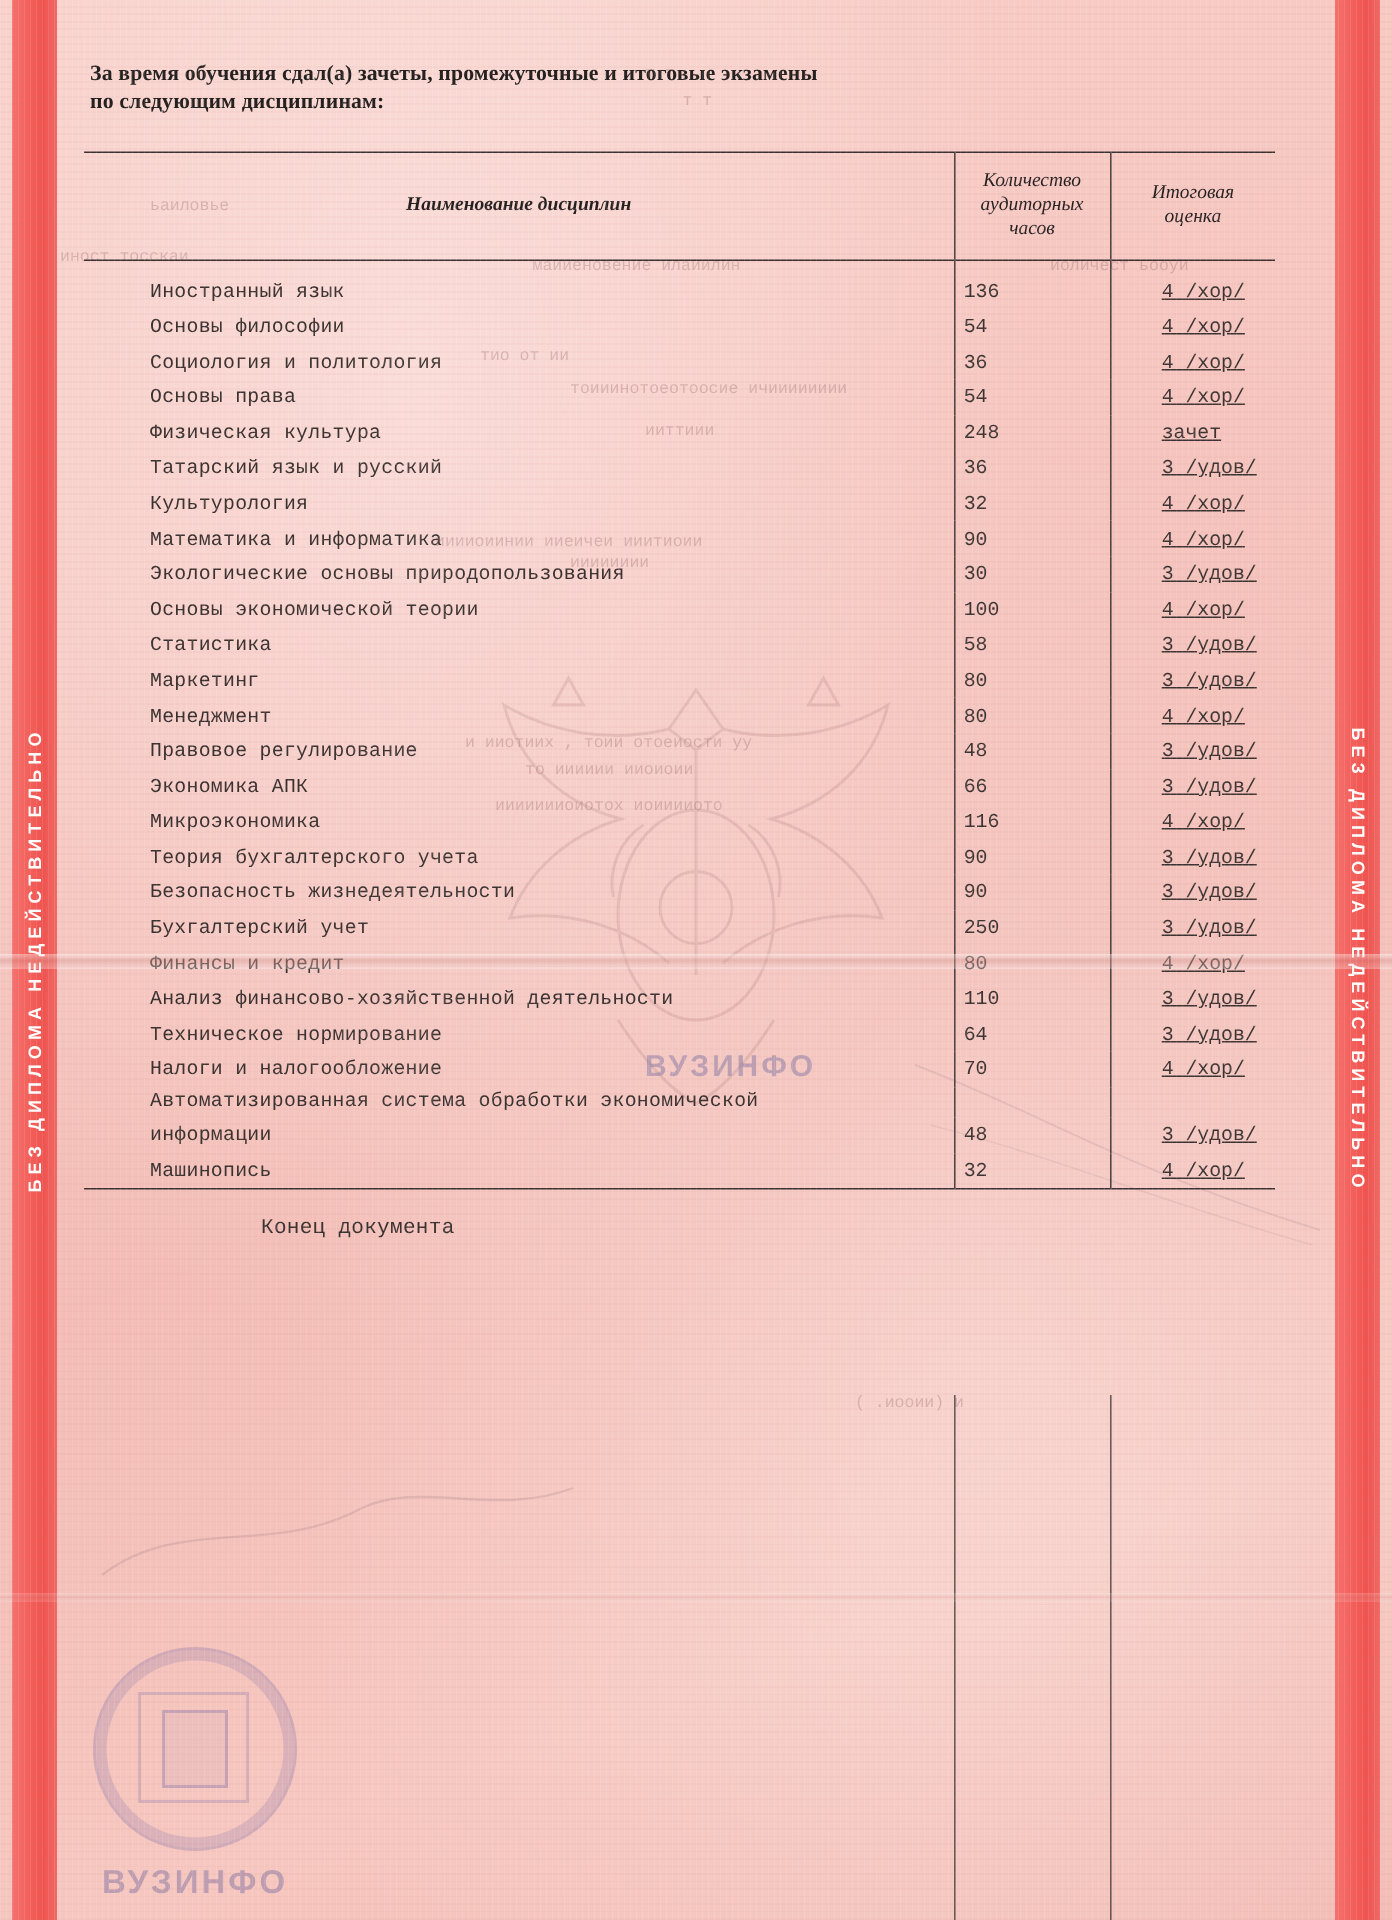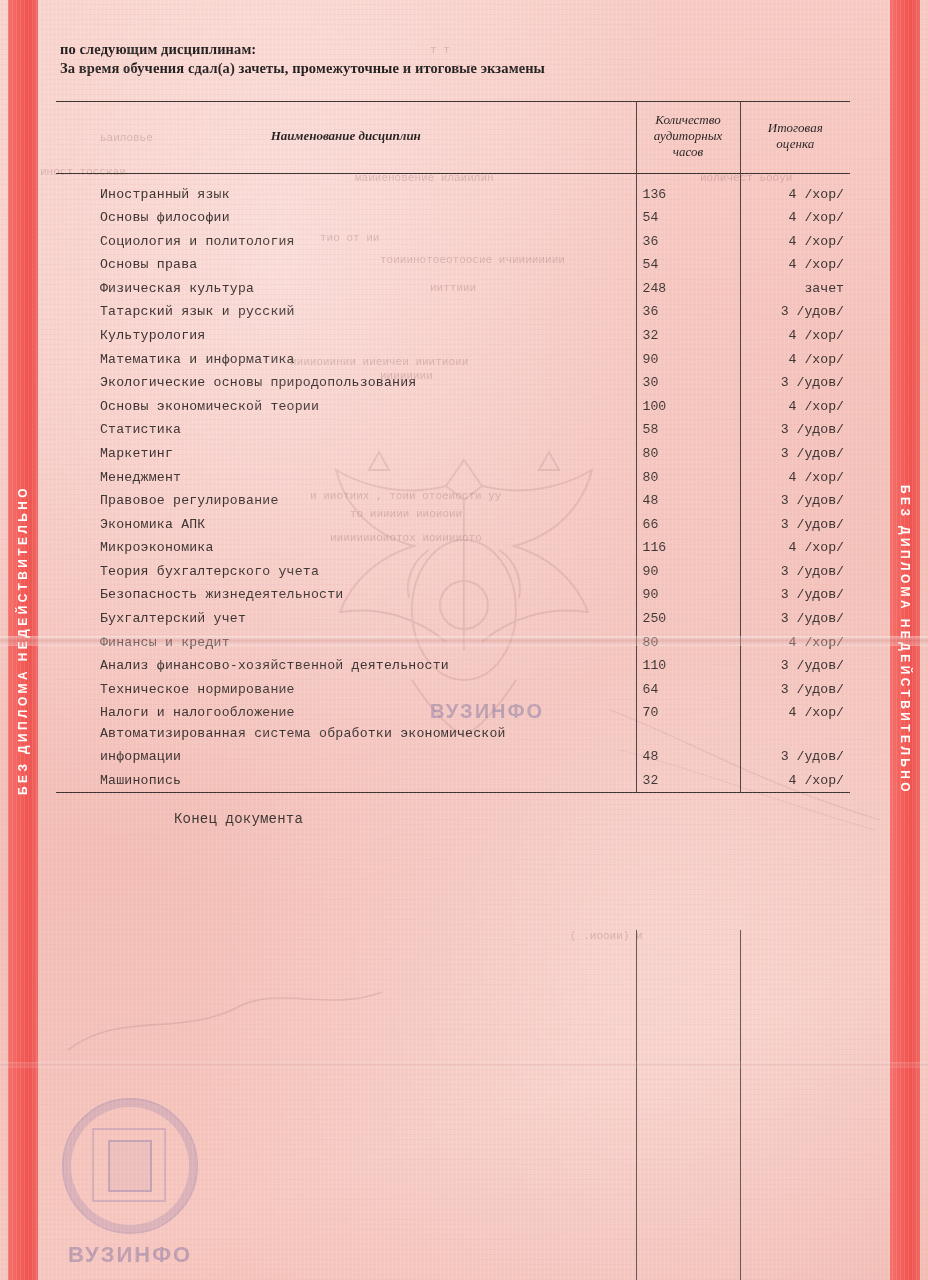--- a/index.html
+++ b/index.html
@@ -183,21 +183,21 @@
   tbody td {
     font-family: "Liberation Mono", "DejaVu Sans Mono", monospace;
     font-size: 13.2px;
     line-height: 1.0;
     color: #3a3230;
     padding: 5.2px 6px 5.2px 6px;
     vertical-align: middle;
   }
   tbody td.subject { padding-left: 44px; letter-spacing: .2px; }
   tbody td.hours   { text-align: left; font-family: Liberation Mono, monospace; }
-  tbody td.mark    { padding-left: 22px; text-align: right; }
+  tbody td.mark    { padding-left: 34px; text-align: left; text-decoration: underline; }
   tbody tr.first-row td { padding-top: 14px; }
   tbody tr.cont-row td.subject { padding-top: 2px; }
 
   tfoot td {
     border-top: 1.5px solid #3a3030;
     padding: 0;
     height: 0;
   }
   .end-note {
     font-family: "Liberation Mono", "DejaVu Sans Mono", monospace;
@@ -283,22 +283,22 @@
 
   <div class="band band-left">
     <span class="band-text">БЕЗ ДИПЛОМА НЕДЕЙСТВИТЕЛЬНО</span>
   </div>
   <div class="band band-right">
     <span class="band-text">БЕЗ ДИПЛОМА НЕДЕЙСТВИТЕЛЬНО</span>
   </div>
 
   <div class="content">
     <div class="heading">
+      <div>За время обучения сдал(а) зачеты, промежуточные и итоговые экзамены</div>
       <div>по следующим дисциплинам:</div>
-      <div>За время обучения сдал(а) зачеты, промежуточные и итоговые экзамены</div>
     </div>
 
     <table class="grades">
       <colgroup>
         <col class="c-name">
           <col class="c-hours">
           <col class="c-mark">
       </colgroup>
       <thead>
         <tr>

